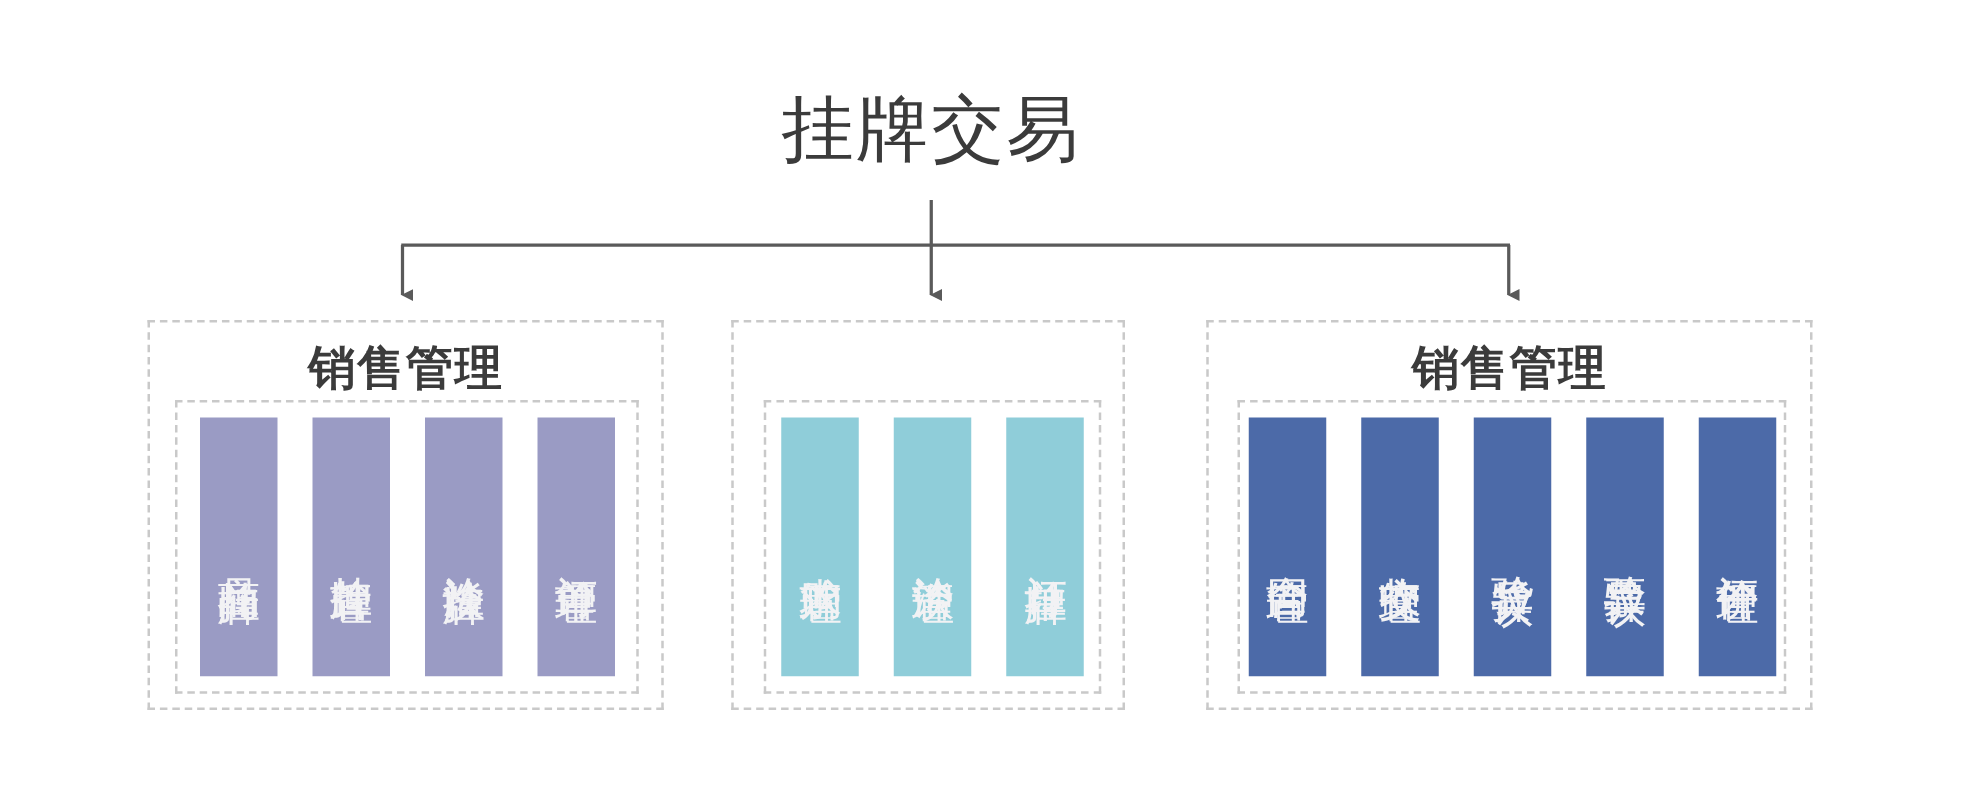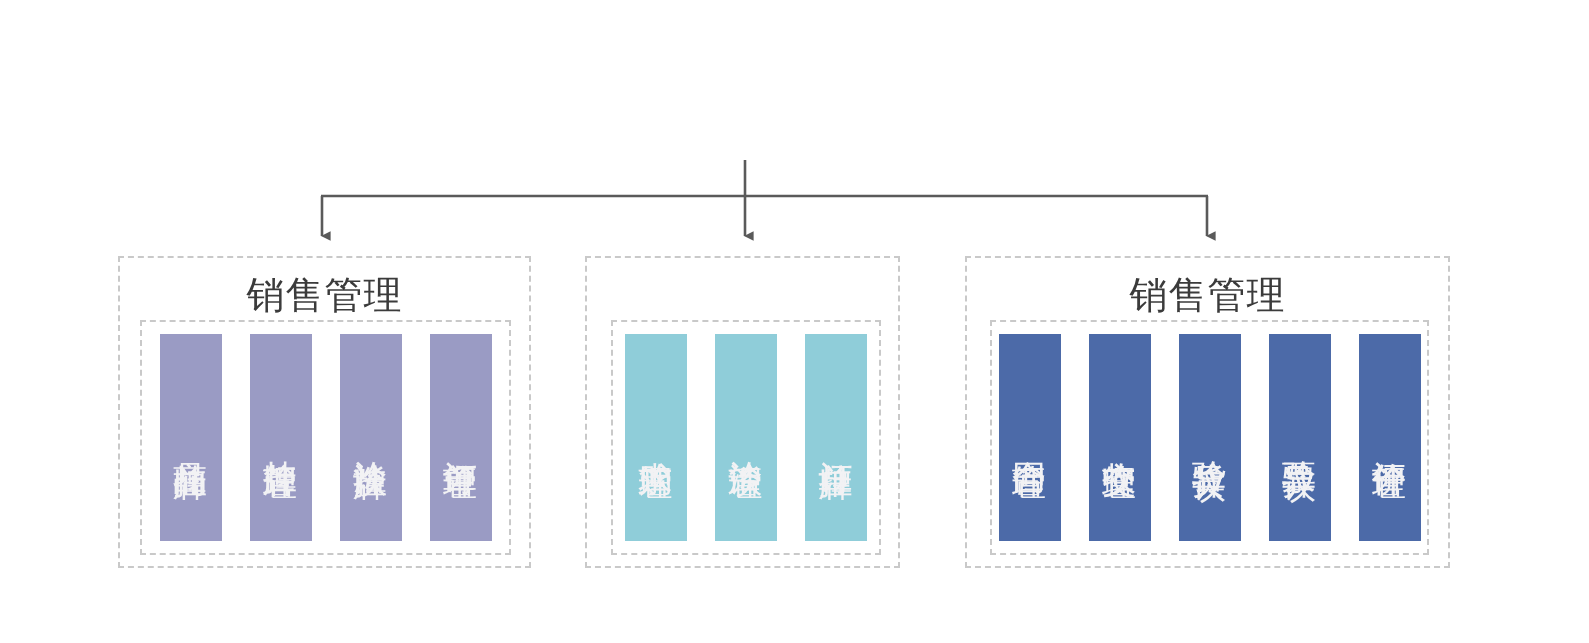--- a/index.html
+++ b/index.html
@@ -53,21 +53,21 @@
     background: #ffffff;
   }
   .group-title {
     position: absolute;
     left: 0;
     right: 0;
     top: 14px;
     text-align: center;
     font-size: 38px;
     line-height: 46px;
-    font-weight: 400;
+    font-weight: 700;
     color: #3b3b3b;
     letter-spacing: 1px;
     white-space: nowrap;
   }
 
   
   .tile-box {
     position: absolute;
     box-sizing: border-box;
     border: 2px dashed #c9c9c9;
@@ -106,20 +106,21 @@
   }
   .tile.purple { background: #9a9bc4; }
   .tile.teal   { background: #8fcdd9; }
   .tile.blue   { background: #4c6aa8; }
 </style>
 </head>
 <body>
 
 <div id="canvas">
 
+  <div id="root-title">挂牌交易</div>
 
   <svg id="connector-svg" viewBox="0 0 1589 643" xmlns="http://www.w3.org/2000/svg">
     <defs>
       <marker id="arrowhead" markerWidth="10" markerHeight="10" refX="4.8" refY="8.6" orient="auto" markerUnits="userSpaceOnUse">
         <polygon points="0,0 9.6,0 4.8,9.6" fill="#5a5a5a"></polygon>
       </marker>
     </defs>
 
     <line x1="745" y1="160" x2="745" y2="196" stroke="#5a5a5a" stroke-width="2.6"></line>
 

